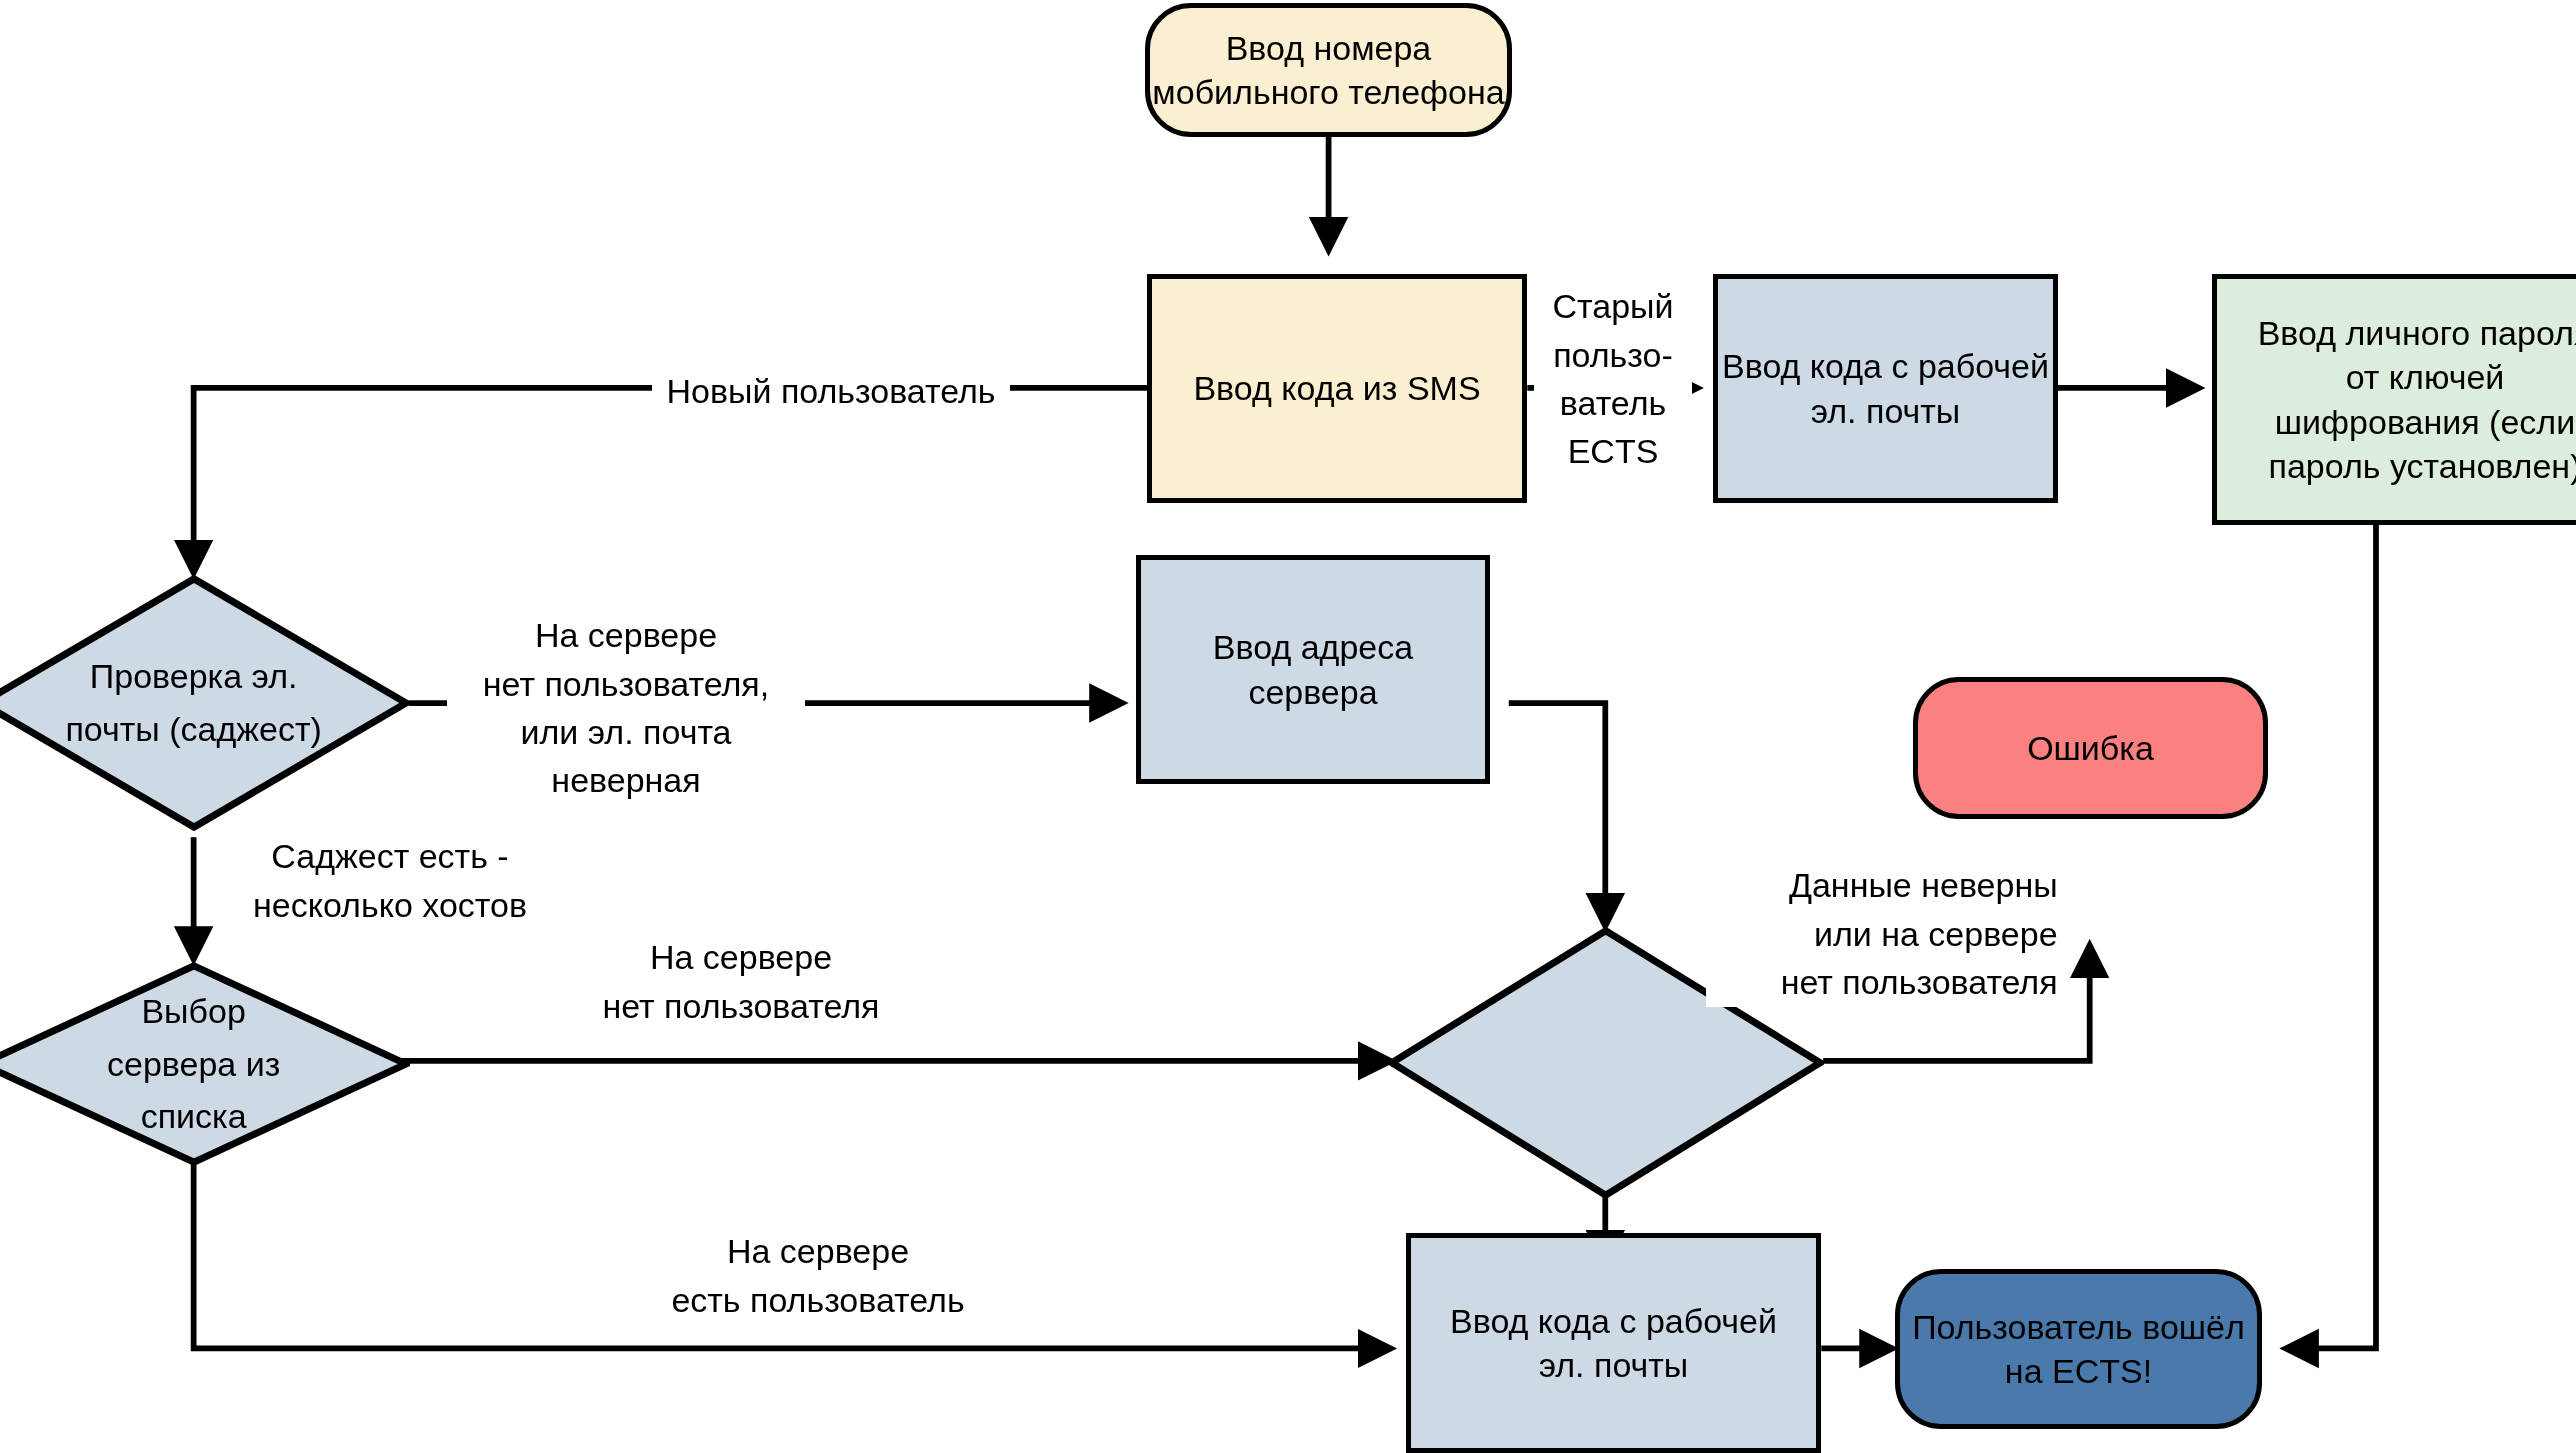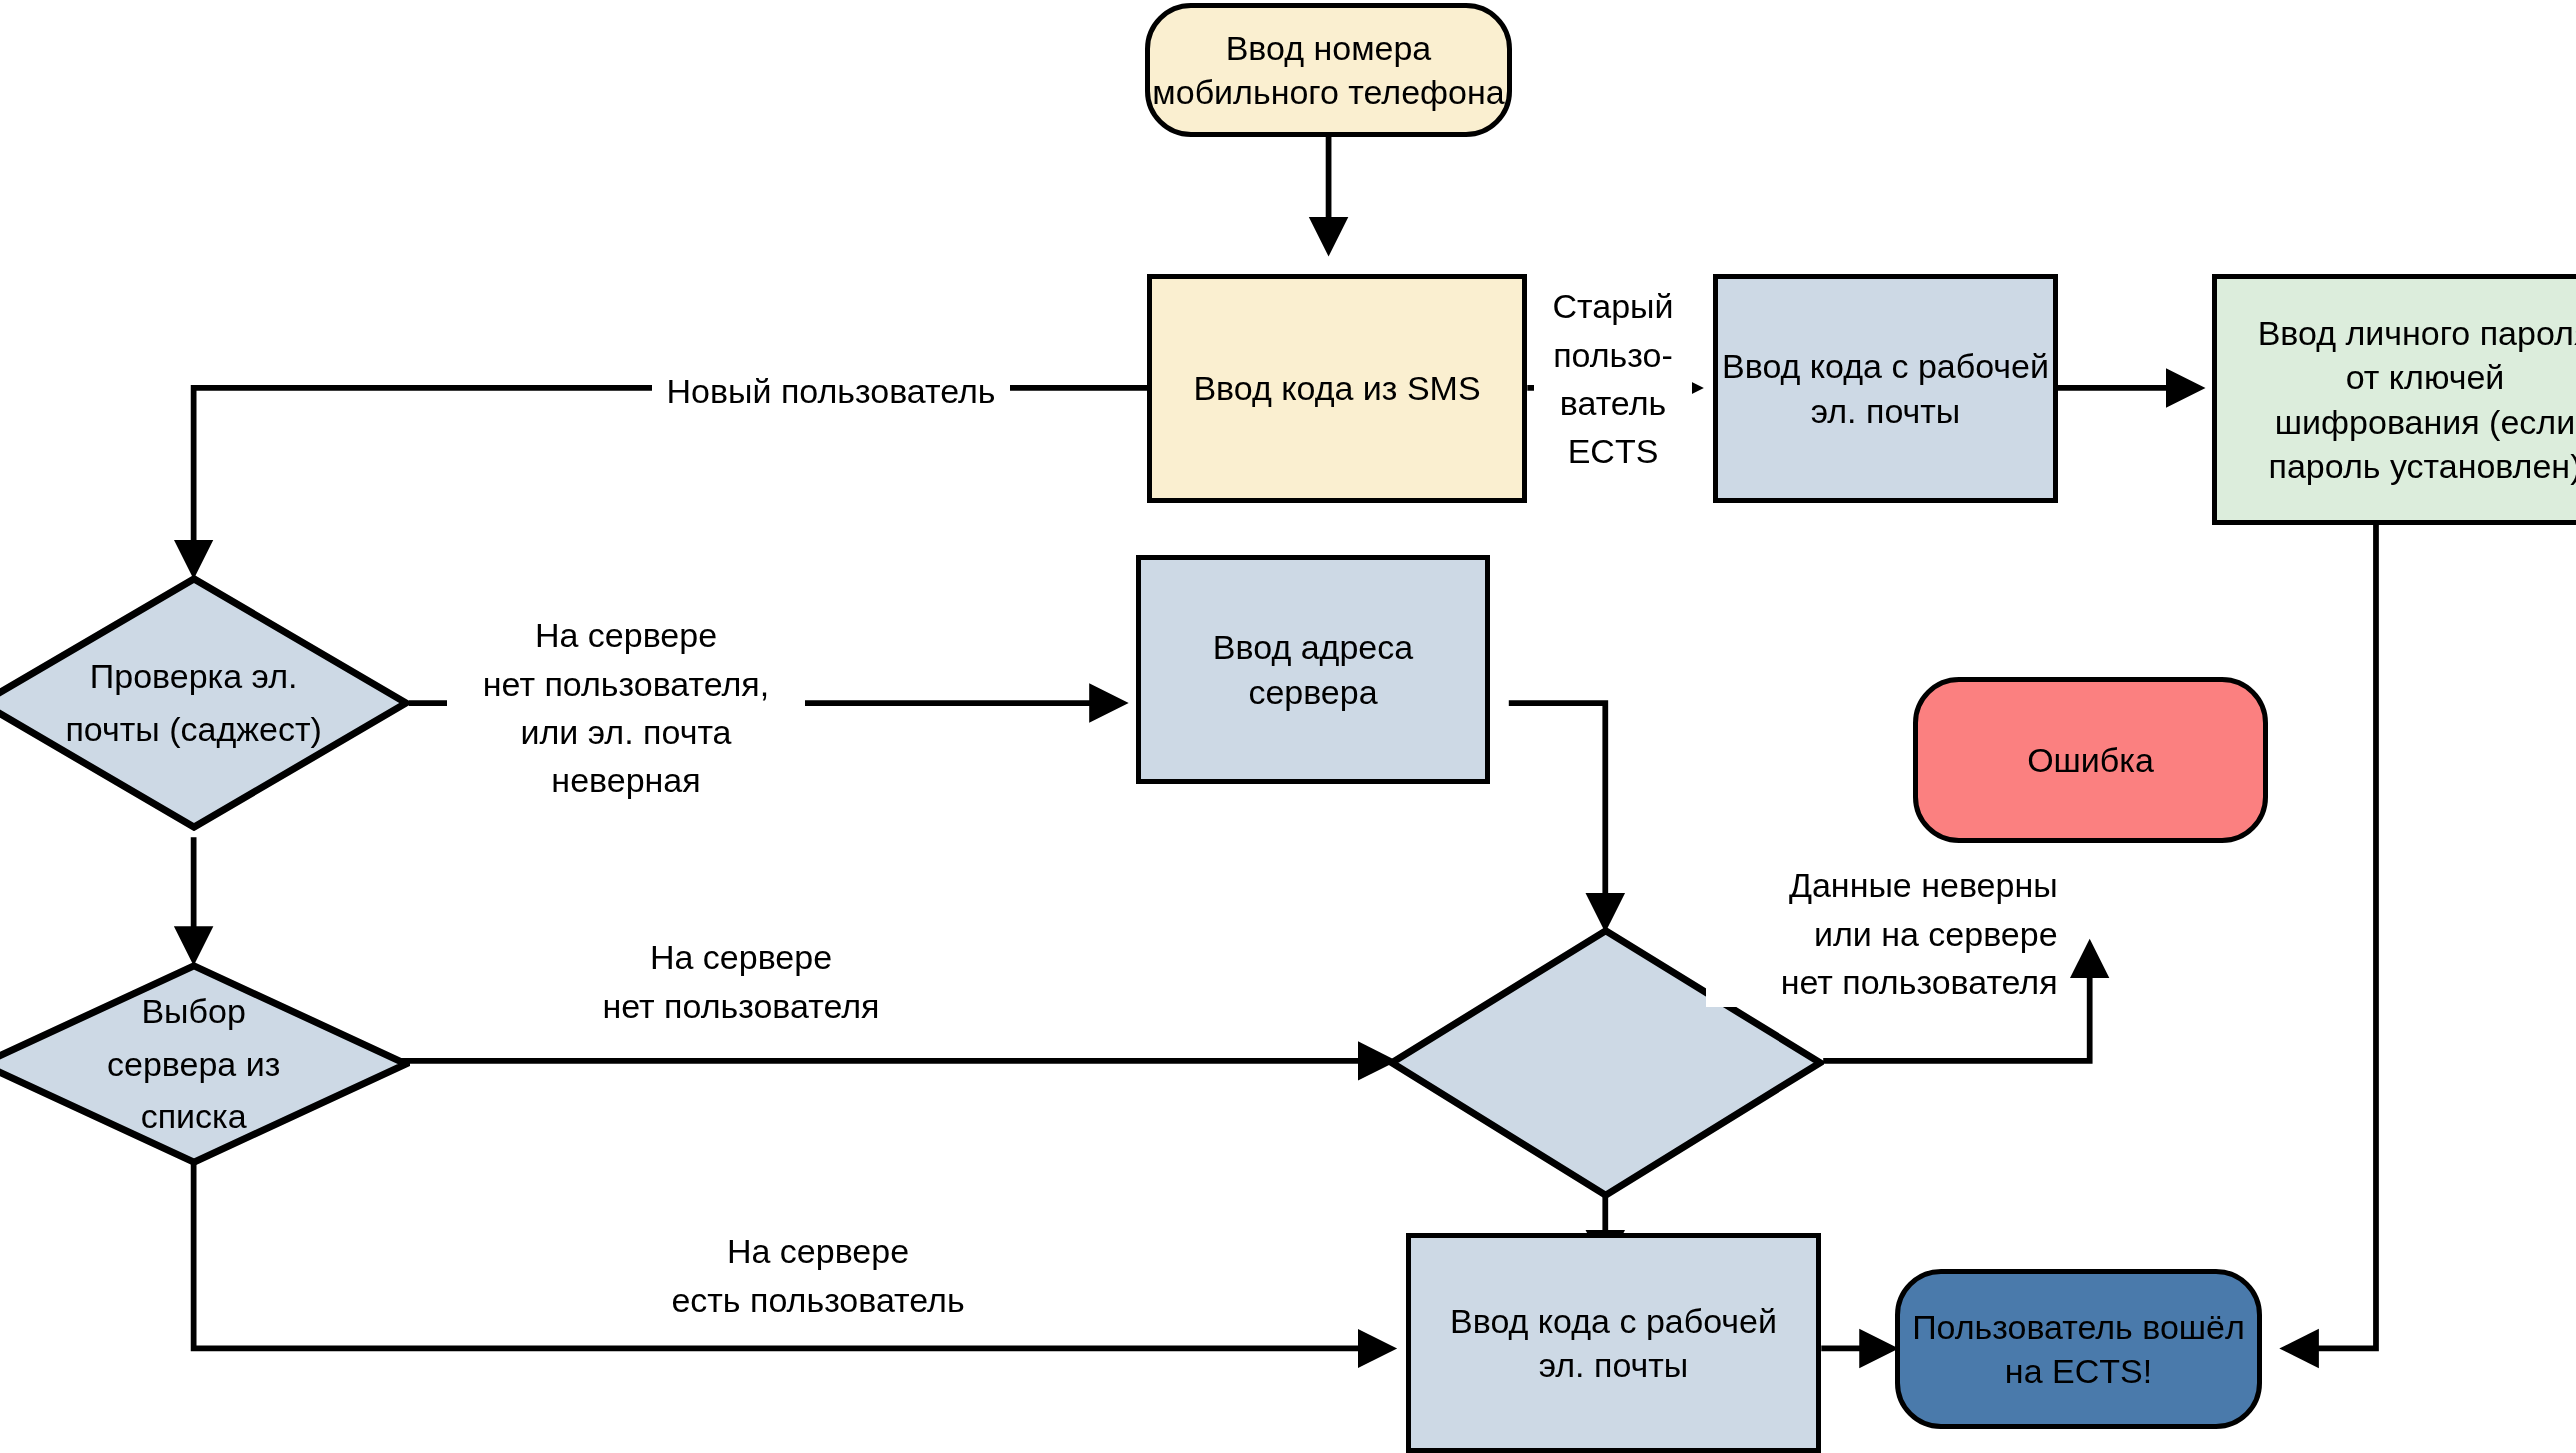--- a/index.html
+++ b/index.html
@@ -138,21 +138,21 @@
 сервера из
 списка</span>
   </div>
 
   <div class="diamond" style="left:1388px; top:927px; width:436px; height:272px;">
     <svg class="dshape" viewBox="0 0 683 425" preserveAspectRatio="none">
       <polygon points="341,6 677,212 341,419 6,212" fill="#cdd9e5" stroke="#000000" stroke-width="11"></polygon>
     </svg>
   </div>
 
-  <div class="node stadium" style="left:1913px; top:677px; width:355px; height:166px; background:#fb8080;">
+  <div class="node stadium" style="left:1913px; top:677px; width:355px; height:142px; background:#fb8080;">
     <span>Ошибка</span>
   </div>
 
   <div class="node rect" style="left:1406px; top:1233px; width:415px; height:220px; background:#cdd9e5;">
     <span>Ввод кода с рабочей
 эл. почты</span>
   </div>
 
   <div class="node stadium" style="left:1895px; top:1269px; width:367px; height:160px; background:#4a7aab;">
     <span>Пользователь вошёл
@@ -164,20 +164,22 @@
 ватель
 ECTS</div>
 
   <div class="elabel" style="left:652px; top:366px; width:358px;">Новый пользователь</div>
 
   <div class="elabel" style="left:447px; top:610px; width:358px;">На сервере
 нет пользователя,
 или эл. почта
 неверная</div>
 
+  <div class="elabel" style="left:224px; top:831px; width:332px; text-align:center;">Саджест есть -
+несколько хостов</div>
 
   <div class="elabel" style="left:562px; top:932px; width:358px;">На сервере
 нет пользователя</div>
 
   <div class="elabel" style="left:1706px; top:860px; width:358px;text-align:right;">Данные неверны
 или на сервере
 нет пользователя</div>
 
   <div class="elabel" style="left:639px; top:1226px; width:358px;">На сервере
 есть пользователь</div>

